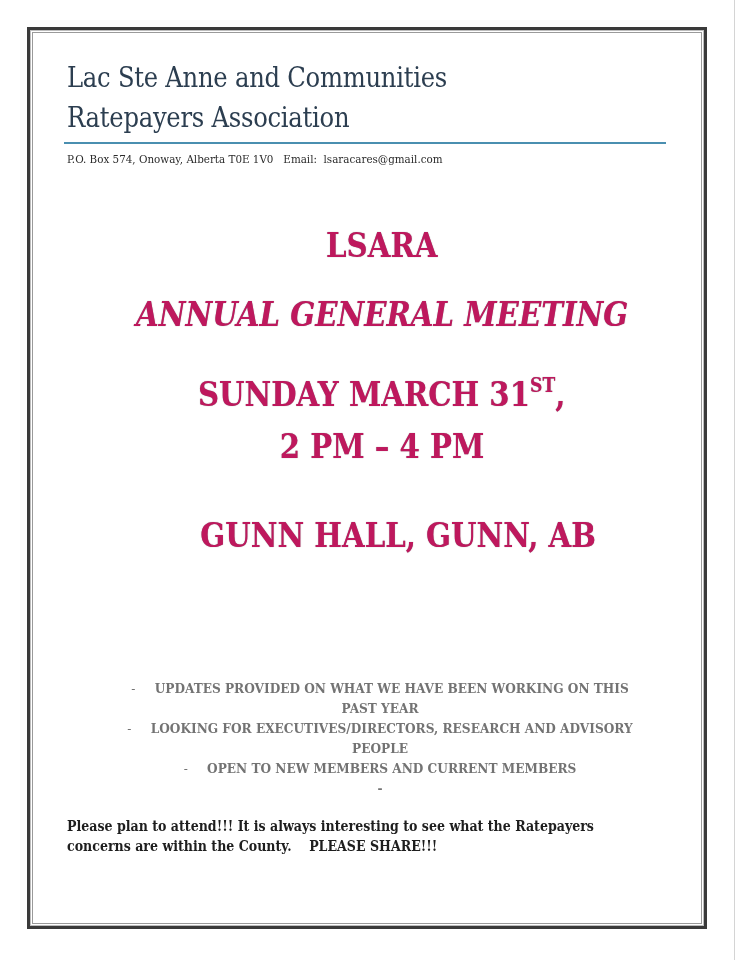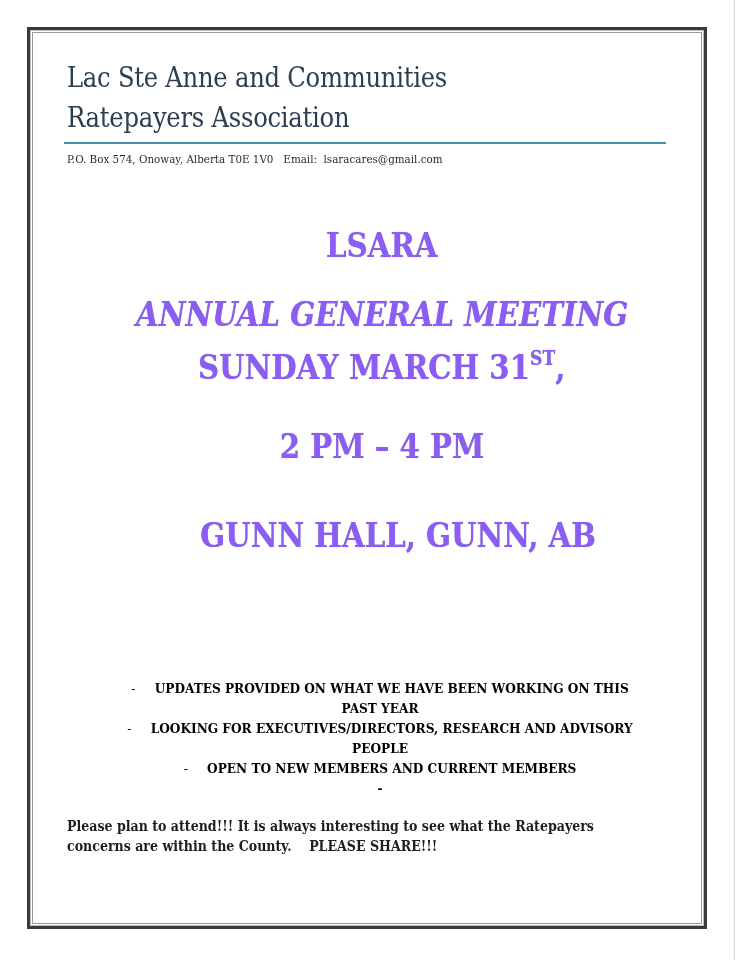--- a/index.html
+++ b/index.html
@@ -66,52 +66,52 @@
       transform: scaleX(0.9);
       transform-origin: left top;
     }
     .headline {
       position: absolute;
       left: 30px;
       width: 704px;
       text-align: center;
       font-family: "DejaVu Serif", serif;
       font-weight: bold;
-      color: #8b5cf6;
+      color: #be185d;
       font-size: 34px;
       line-height: 40px;
       white-space: nowrap;
       text-shadow: 0 0 1px #888;
     }
     .headline .inner {
       display: inline-block;
       transform: scaleX(0.86);
       transform-origin: center top;
     }
     .headline sup {
       font-size: 20px;
       vertical-align: 14px;
       line-height: 0;
     }
     .h1 { top: 225px; }
     .h2 { top: 294px; font-style: italic; }
-    .h3 { top: 347px; }
+    .h3 { top: 374px; }
     .h4 { top: 426px; }
     .h5 { top: 515px; padding-left: 16px; }
 
     .bullets {
       position: absolute;
       left: 90px;
       top: 678px;
       width: 580px;
       font-family: "DejaVu Serif", serif;
       font-weight: bold;
       font-size: 13.5px;
       line-height: 20px;
-      color: #000000;
+      color: #737373;
       text-align: center;
     }
     .bullet {
       display: block;
       transform: scaleX(0.9);
       transform-origin: center top;
     }
     .bullet .dash {
       display: inline-block;
       width: 26px;

